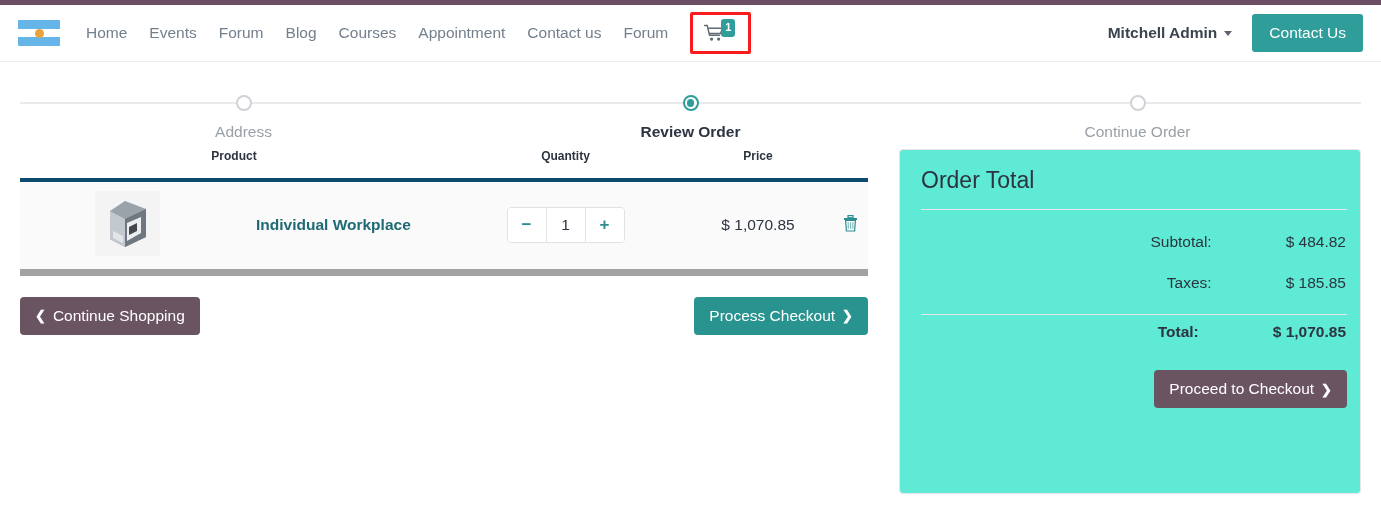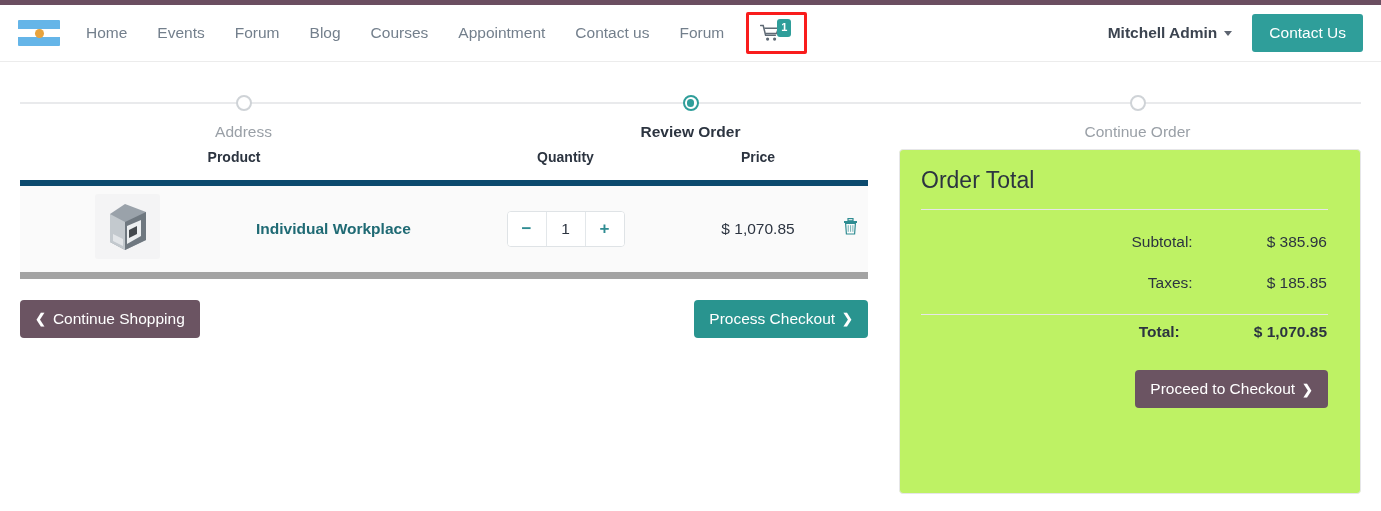--- a/index.html
+++ b/index.html
@@ -49,21 +49,21 @@
   .flag-sun {
     position: absolute; left: 50%; top: 50%;
     width: 9px; height: 9px; margin: -4.5px 0 0 -4.5px;
     border-radius: 50%;
     background: #e8a33d;
   }
 
   .nav {
     display: flex;
     align-items: center;
-    gap: 30px;
+    gap: 22px;
   }
   .nav a {
     color: #737f8c;
     font-size: 15.5px;
     text-decoration: none;
     white-space: nowrap;
   }
 
   .cart-wrap {
     margin-left: 22px;
@@ -194,25 +194,25 @@
     flex: 1;
   }
 
   
   table.cart-table {
     width: 100%;
     border-collapse: collapse;
     table-layout: fixed;
   }
   table.cart-table thead th {
-    font-size: 14px;
+    font-size: 12px;
     color: #2c3440;
     font-weight: bold;
     padding: 0 0 15px 0;
-    border-bottom: 6px solid #0c4a6e;
+    border-bottom: 4px solid #0c4a6e;
     text-align: center;
   }
   th.col-product { text-align: left; padding-left: 13px; width: 428px; }
   th.col-qty { width: 235px; }
   th.col-price { width: 150px; }
   th.col-del { width: 35px; }
 
   table.cart-table tbody td {
     border-bottom: 7px solid #a3a3a3;
     height: 92px;
@@ -317,22 +317,22 @@
     white-space: nowrap;
   }
   .btn-mauve { background: #6b5462; }
   .btn-teal { background: #29948f; }
   .chev { font-size: 13px; font-weight: bold; line-height: 1; }
 
   
   .card {
     border: 1px solid #e6e6e8;
     border-radius: 4px;
-    background: #bef264;
-    padding: 17px 32px 18px 21px;
+    background: #5eead4;
+    padding: 17px 13px 18px 21px;
     min-height: 345px;
   }
   .card h2 {
     margin: 0 0 15px 0;
     font-size: 23px;
     font-weight: normal;
     color: #2c3440;
   }
   .card hr {
     border: none;
@@ -496,21 +496,21 @@
     </div>
   </div>
 
   <div class="side-col">
     <div class="card">
       <h2>Order Total</h2>
       <hr>
 
       <div class="totals-row">
         <span class="lbl">Subtotal:</span>
-        <span class="val">$ 385.96</span>
+        <span class="val">$ 484.82</span>
       </div>
       <div class="totals-row">
         <span class="lbl">Taxes:</span>
         <span class="val">$ 185.85</span>
       </div>
 
       <hr class="pre-total">
 
       <div class="totals-row grand">
         <span class="lbl">Total:</span>

